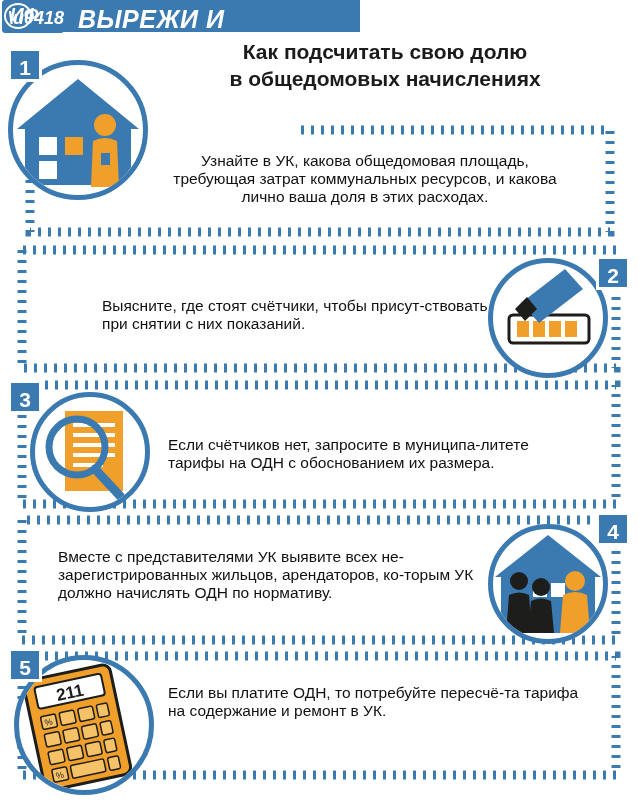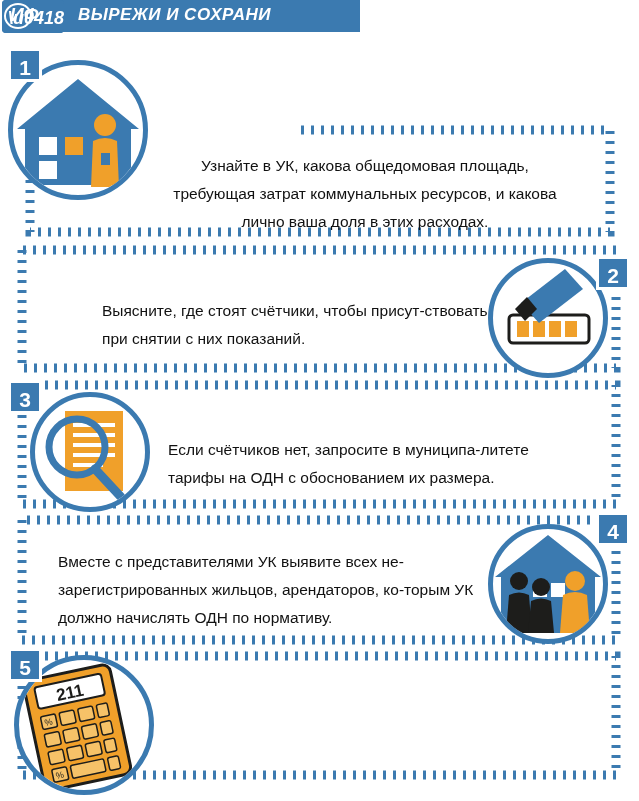--- a/index.html
+++ b/index.html
@@ -35,21 +35,21 @@
     width: 310px;
     height: 32px;
     background: #3b7ab0;
   }
   .banner-text {
     position: absolute;
     left: 78px;
     top: 5px;
     width: 280px;
     color: #ffffff;
-    font-size: 17px;
+    font-size: 25px;
     font-weight: bold;
     letter-spacing: 0.5px;
     font-style: italic;
   }
   .logo {
     position: absolute;
     left: 2px;
     top: 0px;
     width: 62px;
     height: 33px;
@@ -79,21 +79,21 @@
     width: 639px;
     height: 801px;
     pointer-events: none;
   }
 
   
   .step-text {
     position: absolute;
     font-size: 15.5px;
     color: #111111;
-    line-height: 28px;
+    line-height: 18px;
   }
 
   
   .badge {
     position: absolute;
     width: 34px;
     height: 34px;
     background: #3b7ab0;
     color: #ffffff;
     font-size: 21px;
@@ -148,20 +148,24 @@
       <svg width="62" height="33" viewBox="0 0 62 33">
         <rect x="0" y="0" width="62" height="33" fill="#3b7ab0"></rect>
         <ellipse cx="16" cy="16" rx="13" ry="12" fill="none" stroke="#ffffff" stroke-width="2"></ellipse>
         <text x="6" y="24" font-family="Liberation Sans, sans-serif" font-size="18" font-weight="bold" font-style="italic" fill="#ffffff">\u0418\u0424</text>
       </svg>
       <span style="position:absolute;left:8px;top:4px;color:#fff;font-size:19px;font-weight:bold;font-style:italic;">ИФ</span>
     </div>
     <div class="banner-text">ВЫРЕЖИ И СОХРАНИ</div>
   </div>
 
+  <div class="title">
+    <div>Как подсчитать свою долю</div>
+    <div>в общедомовых начислениях</div>
+  </div>
 
   <div class="circle" style="left:8px; top:60px; width:140px; height:140px;">
     <svg class="circle-inner" width="130" height="130" viewBox="0 0 130 130">
       <polygon points="65,14 126,64 118,64 118,120 12,120 12,64 4,64" fill="#3b7ab0"></polygon>
       <rect x="26" y="72" width="18" height="18" fill="#ffffff"></rect>
       <rect x="52" y="72" width="18" height="18" fill="#f0a02a"></rect>
       <rect x="26" y="96" width="18" height="18" fill="#ffffff"></rect>
       <circle cx="92" cy="60" r="11" fill="#f0a02a"></circle>
       <path d="M80 76 q12 -6 24 0 l2 46 -28 0 z" fill="#f0a02a"></path>
       <rect x="88" y="88" width="9" height="12" fill="#3b7ab0"></rect>
@@ -237,14 +241,15 @@
           <rect x="24" y="102" width="15" height="13" rx="2"></rect>
           <rect x="43" y="102" width="34" height="13" rx="2"></rect>
           <rect x="81" y="102" width="11" height="13" rx="2"></rect>
         </g>
         <text x="31" y="58" text-anchor="middle" font-family="Liberation Sans, sans-serif" font-size="9" fill="#1d1d1b">%</text>
         <text x="31" y="112" text-anchor="middle" font-family="Liberation Sans, sans-serif" font-size="9" fill="#1d1d1b">%</text>
       </g>
     </svg>
   </div>
   <div class="badge" style="left:8px; top:648px;">5</div>
+  <div class="step-text" style="left:168px; top:684px; width:412px;">Если вы платите ОДН, то потребуйте пересчё-та тарифа на содержание и ремонт в УК.</div>
 
 </div>
 
 </body></html>

